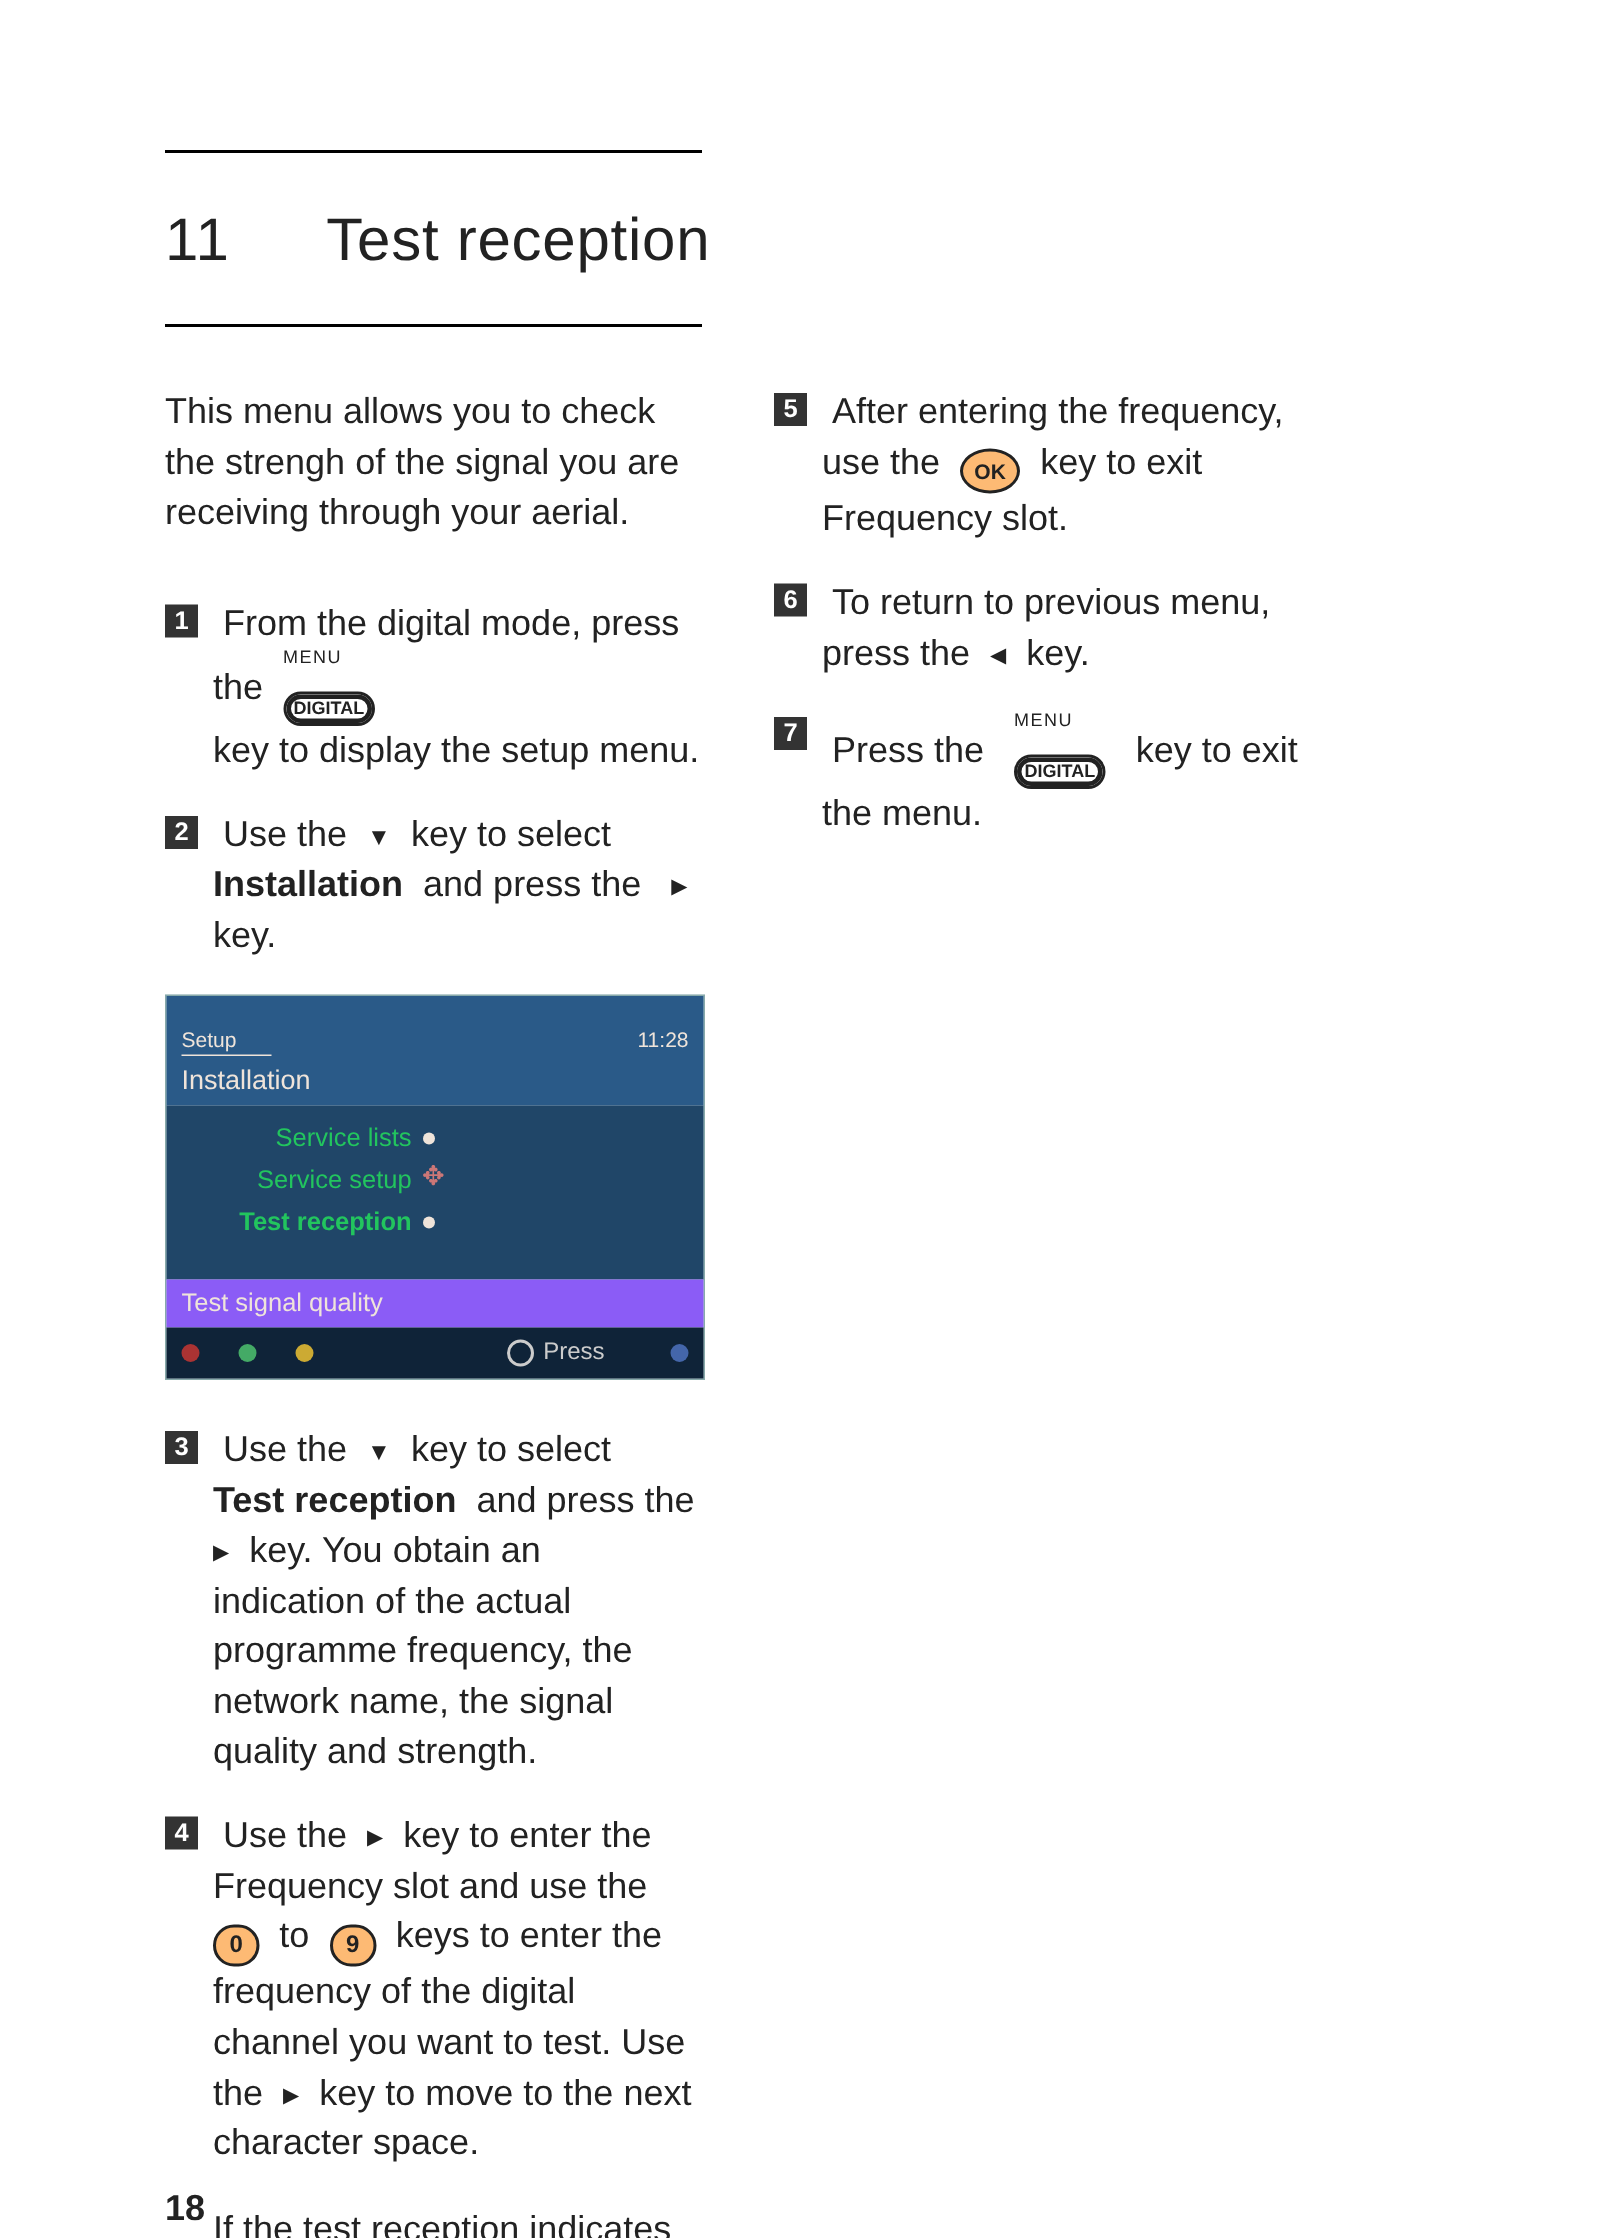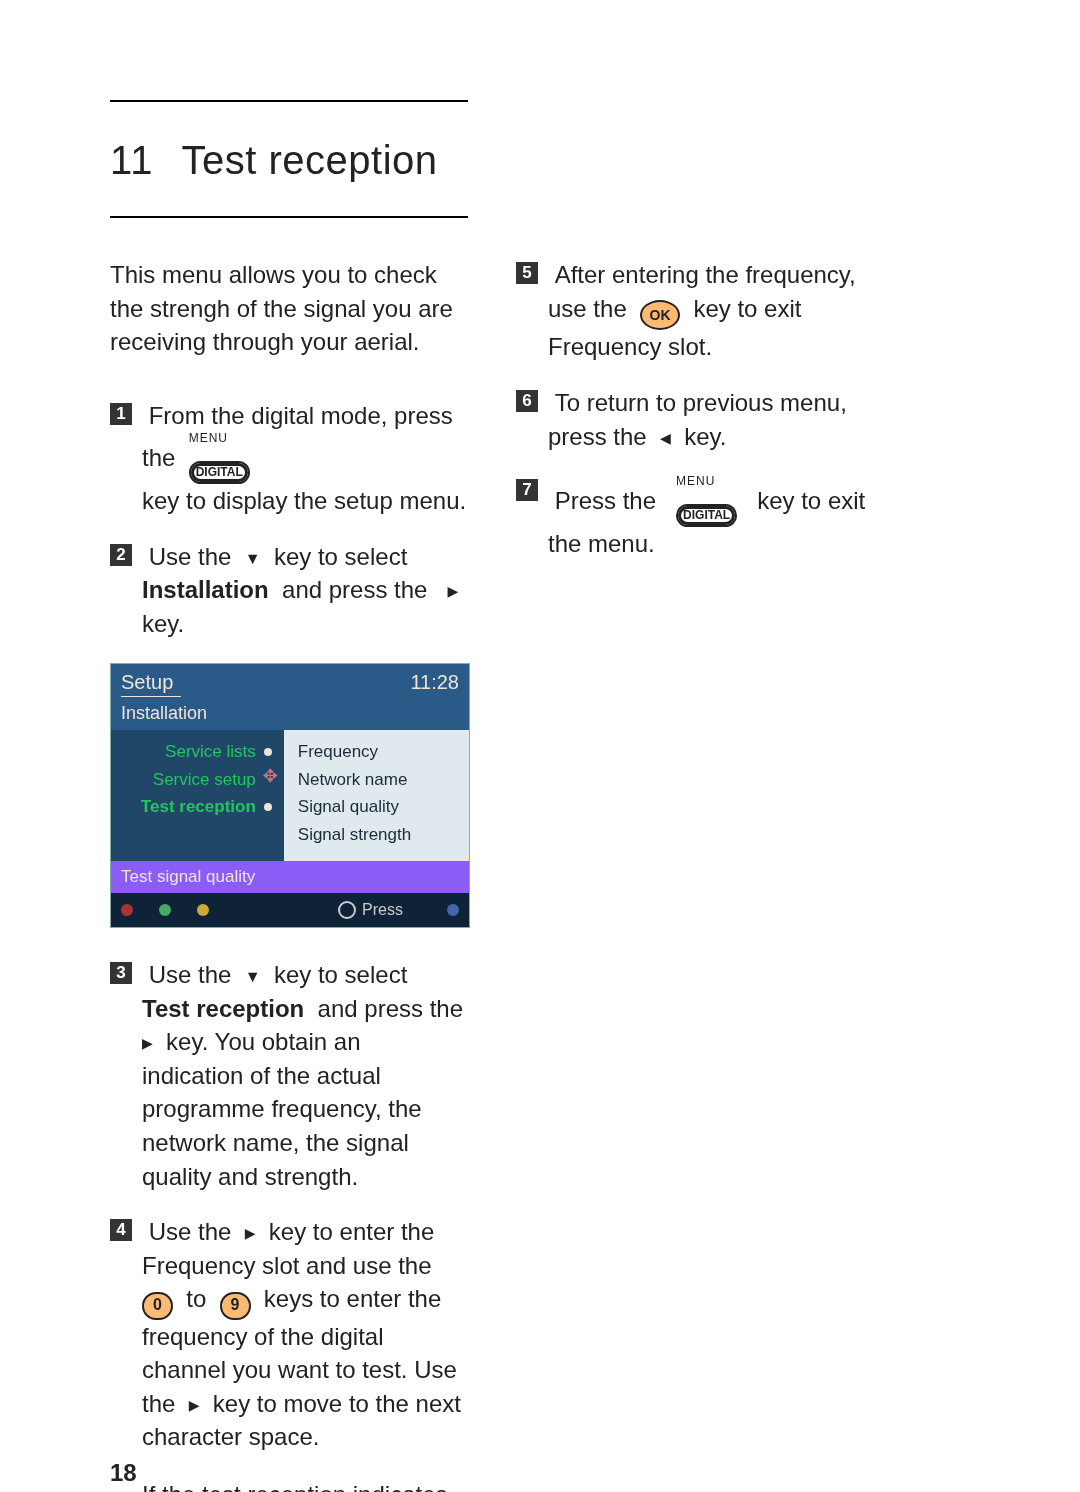--- a/index.html
+++ b/index.html
@@ -13,21 +13,21 @@
     font-size:24px;
     line-height:1.4;
   }
   .page {
     position:absolute;
     left:110px;
     top:100px;
     width:870px;
   }
   .hr { height:2px; background:#000; width:358px; }
-  .title-row { display:flex; align-items:flex-start; padding:30px 0 28px 0; font-weight:300; }
+  .title-row { display:flex; align-items:flex-start; padding:30px 0 28px 0; font-weight:300;gap:36px; }
   .title-num { font-size:40px; margin-right:28px; letter-spacing:1px;}
   .title-txt { font-size:40px; letter-spacing:0.5px;}
   .cols { display:flex; gap:48px; margin-top:40px; }
   .col { width:358px; }
   .intro { margin-bottom:40px; }
   .step { display:flex; margin-bottom:22px; }
   .step-body { flex:1; }
   .bullet {
     width:22px; height:22px; background:#333; color:#fff;
     font-size:17px; font-weight:bold; display:inline-flex;
@@ -59,22 +59,22 @@
     font-size:12px; font-weight:bold; box-shadow:0 0 0 2px #fff, 0 0 0 3px #222 inset;margin-top:17px;
   }
 
   
   .menu-box {
     width:358px; background:#d5e4ec; font-size:17px; margin-top:14px; margin-bottom:30px;
     border:1px solid #8aa;
   }
   .menu-head {
     display:flex; justify-content:space-between;
-    background:#2a5a88; color:#efe4da; padding:4px 10px 4px 10px;
-    font-size:20px;
+    background:#2a5a88; color:#efe4da; padding:20px 10px 4px 10px;
+    font-size:14px;
   }
   .menu-head span:first-child { border-bottom:1px solid #efe4da; display:inline-block; min-width:60px;}
   .menu-sub { background:#2a5a88; color:#efe4da; padding:0 10px 4px 10px; font-size:18px;}
   .menu-body { display:flex; background:#204668; }
   .menu-left {
     width:49%; color:#22c55e; padding:8px 8px 24px 8px; text-align:right;
     position:relative;
   }
   .menu-left .row { padding:2px 20px 2px 0; position:relative;}
   .menu-left .dot::after {
@@ -148,26 +148,20 @@
         <div class="menu-head">
           <span>Setup</span>
           <span>11:28</span>
         </div>
         <div class="menu-sub">Installation</div>
         <div class="menu-body">
           <div class="menu-left">
             <div class="row dot">Service lists</div>
             <div class="row joy">Service setup</div>
             <div class="row dot active">Test reception</div>
-          </div>
-          <div class="menu-right">
-            <div class="row">Frequency</div>
-            <div class="row">Network name</div>
-            <div class="row">Signal quality</div>
-            <div class="row">Signal strength</div>
           </div>
         </div>
         <div class="menu-footer">Test signal quality</div>
         <div class="menu-btns">
           <span class="led"></span>
           <span class="led g"></span>
           <span class="led y"></span>
           <span class="close-wrap">
             <span class="ring"></span>
             <span>Press</span>

